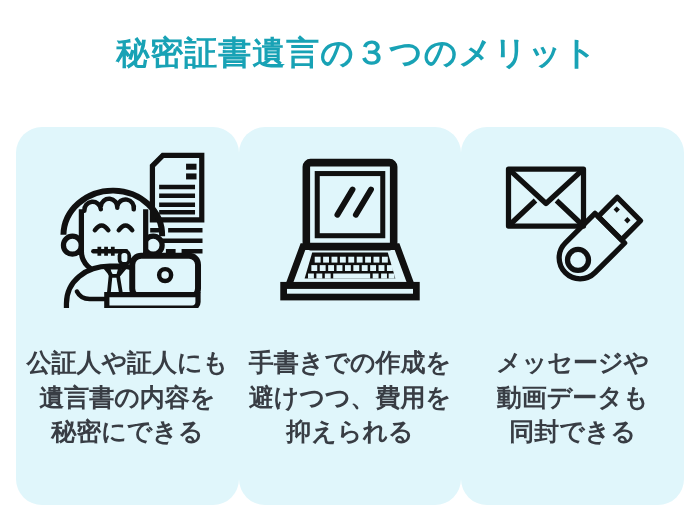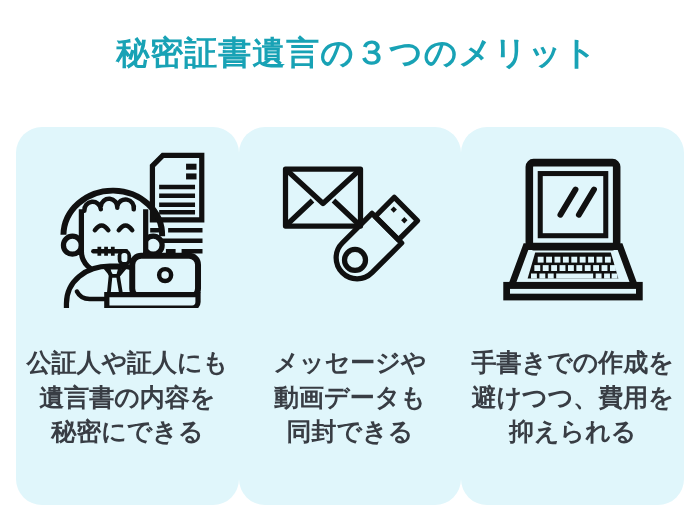--- a/index.html
+++ b/index.html
@@ -86,42 +86,20 @@
           </g>
         </svg>
       </div>
       <div class="card-text">公証人や証人にも
 遺言書の内容を
 秘密にできる</div>
     </div>
 
     <div class="card">
       <div class="icon-wrap">
-        <svg width="152" height="150" viewBox="0 0 200 200" aria-hidden="true">
-          <g>
-            <rect class="ln rj" x="14" y="20" width="100" height="76"></rect>
-            <path class="ln rj" d="M14,20 L64,66 L114,20"></path>
-            <path class="ln rj" d="M14,96 L50,62 M114,96 L78,62"></path>
-          </g>
-          <g transform="rotate(-45 118 130)">
-            <path class="ln rj" d="M162,102 H106 a28,28 0 0 0 0,56 H162 Z"></path>
-            <circle class="ln" cx="102" cy="130" r="14"></circle>
-            <rect class="ln rj" x="162" y="108" width="36" height="44"></rect>
-            <rect class="fdk" x="183" y="116" width="6" height="6"></rect>
-            <rect class="fdk" x="183" y="136" width="6" height="6"></rect>
-          </g>
-        </svg>
-      </div>
-      <div class="card-text">メッセージや
-動画データも
-同封できる</div>
-    </div>
-
-    <div class="card">
-      <div class="icon-wrap">
         <svg width="168" height="150" viewBox="0 0 200 178" aria-hidden="true">
           <g>
             <rect class="ln sw9" x="48" y="10" width="104" height="100" rx="5"></rect>
             <rect class="ln sw6" x="61" y="23" width="78" height="74"></rect>
             <path class="ln rc" d="M85,72 L103,42 M107,72 L125,42"></path>
             <path class="ln sw8" d="M44,110 L27,156 H173 L156,110 Z"></path>
             <path class="fdk" d="M55,117 L46,148 H154 L145,117 Z"></path>
             <g class="fbg">
               <rect x="58" y="122" width="7" height="7"></rect>
                 <rect x="68" y="122" width="7" height="7"></rect>
@@ -152,14 +130,36 @@
             </g>
             <rect class="ln sw8" x="21" y="156" width="158" height="14"></rect>
           </g>
         </svg>
       </div>
       <div class="card-text">手書きでの作成を
 避けつつ、費用を
 抑えられる</div>
     </div>
 
+    <div class="card">
+      <div class="icon-wrap">
+        <svg width="152" height="150" viewBox="0 0 200 200" aria-hidden="true">
+          <g>
+            <rect class="ln rj" x="14" y="20" width="100" height="76"></rect>
+            <path class="ln rj" d="M14,20 L64,66 L114,20"></path>
+            <path class="ln rj" d="M14,96 L50,62 M114,96 L78,62"></path>
+          </g>
+          <g transform="rotate(-45 118 130)">
+            <path class="ln rj" d="M162,102 H106 a28,28 0 0 0 0,56 H162 Z"></path>
+            <circle class="ln" cx="102" cy="130" r="14"></circle>
+            <rect class="ln rj" x="162" y="108" width="36" height="44"></rect>
+            <rect class="fdk" x="183" y="116" width="6" height="6"></rect>
+            <rect class="fdk" x="183" y="136" width="6" height="6"></rect>
+          </g>
+        </svg>
+      </div>
+      <div class="card-text">メッセージや
+動画データも
+同封できる</div>
+    </div>
+
   </div>
 </div>
 
 </body></html>

